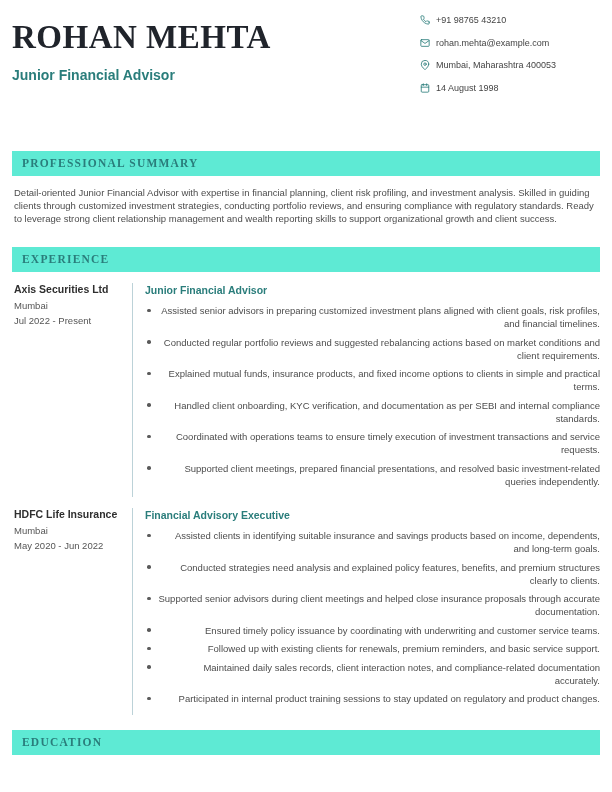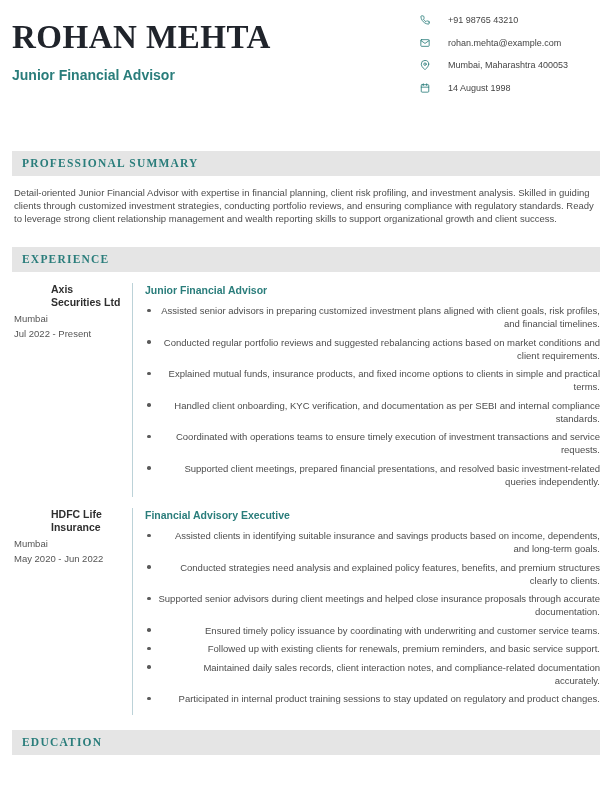--- a/index.html
+++ b/index.html
@@ -34,31 +34,31 @@
   .role {
     color: #2a7d7b;
     font-size: 14px;
     font-weight: 700;
     margin-top: 11px;
   }
   .contact { padding-top: 3px; width: 180px; }
   .contact-row {
     display: flex;
     align-items: center;
-    gap: 18px;
+    gap: 6px;
     font-size: 9px;
     color: #444;
     margin-bottom: 12.5px;
   }
   .contact-row .icon { width: 10px; height: 10px; flex-shrink: 0; display: inline-flex; }
   .contact-row svg { width: 10px; height: 10px; }
 
   
   .section-bar {
-    background: #e5e5e5;
+    background: #5eead4;
     padding: 6px 10px 7px 10px;
     margin: 0;
   }
   .section-heading {
     font-family: "Liberation Serif", "DejaVu Serif", serif;
     font-size: 11.5px;
     font-weight: 700;
     letter-spacing: 1.2px;
     color: #2a7d7b;
     margin: 0;
@@ -83,21 +83,20 @@
     width: 118px;
     flex-shrink: 0;
     padding-right: 10px;
   }
   .company {
     font-size: 10.5px;
     font-weight: 700;
     color: #2f2f2f;
     line-height: 13px;
     margin-bottom: 3px;
-    margin-left: 37px;
   }
   .meta { font-size: 9.5px; color: #555; line-height: 14.5px; }
   .entry-right {
     flex: 1;
     border-left: 1.5px solid #bcd2d8;
     padding-left: 12px;
     padding-bottom: 4px;
   }
   .job-title {
     color: #2a7d7b;

